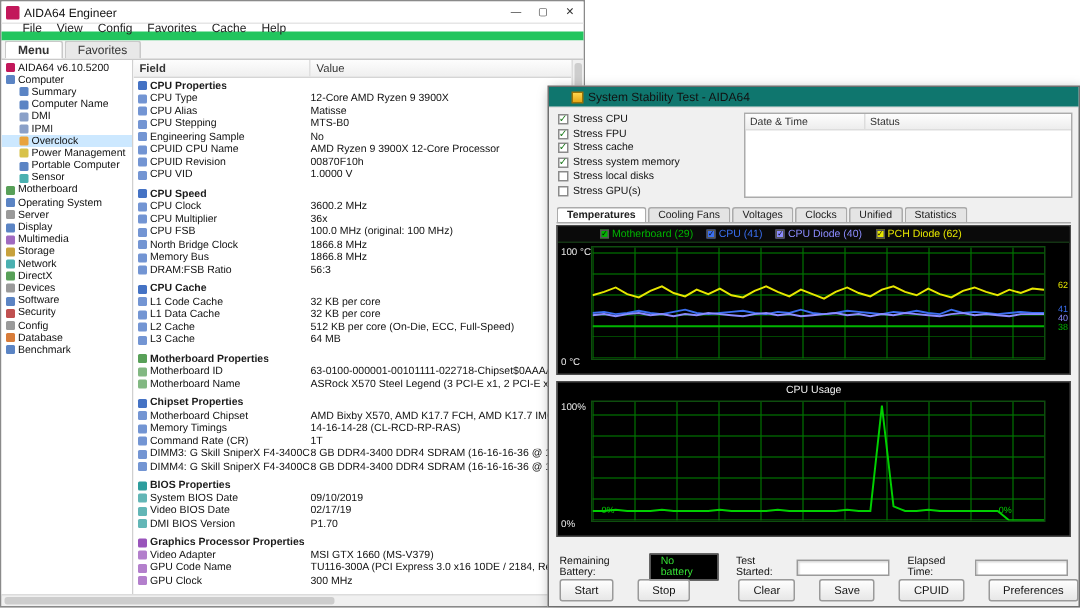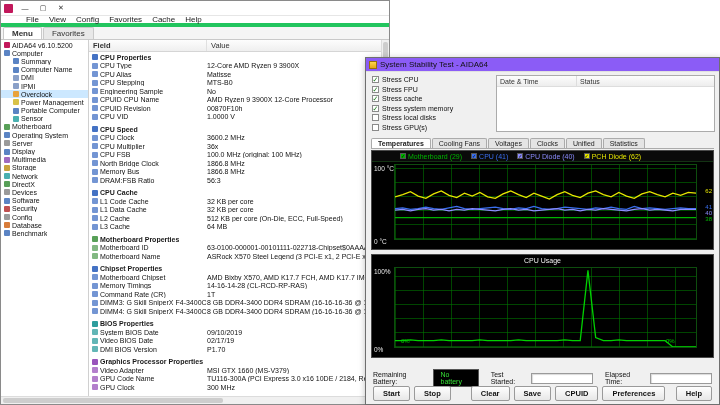--- a/index.html
+++ b/index.html
@@ -7,21 +7,21 @@
   body { font-family:"Liberation Sans", sans-serif; }
   .screen { position:relative; width:720px; height:405px; background:#ffffff; overflow:hidden; }
 
   
   .main-window { position:absolute; left:0; top:0; width:390px; height:405px; background:#f0f0f0; border:1px solid #8a8a8a; display:flex; flex-direction:column; }
   .titlebar { height:15px; background:#ffffff; display:flex; align-items:center; padding-left:3px; font-size:8px; color:#111; border-bottom:1px solid #e6e6e6; flex:none; }
   .app-icon { width:9px; height:9px; background:#c2185b; border-radius:1px; margin-right:3px; flex:none; }
   .title-text { flex:1; white-space:nowrap; overflow:hidden; }
   .win-controls { display:flex; height:100%; }
   .win-btn { width:18px; height:100%; display:flex; align-items:center; justify-content:center; font-size:7px; color:#333; }
-  .menubar { height:11px; background:#ffffff; display:flex; align-items:center; font-size:8px; color:#222; border-bottom:4px solid #22c55e; padding-left:20px; flex:none; }
+  .menubar { height:11px; background:#ffffff; display:flex; align-items:center; font-size:8px; color:#222; border-bottom:6px solid #22c55e; padding-left:9px; flex:none; }
   .menu-item { padding:0 5px; white-space:nowrap; }
   .panel-tabs { height:13px; background:#f5f5f5; border-bottom:1px solid #c9c9c9; display:flex; align-items:flex-end; padding-left:2px; font-size:8px; flex:none; }
   .ptab { padding:1px 8px; border:1px solid #c9c9c9; border-bottom:none; background:#e8e8e8; margin-right:1px; border-radius:2px 2px 0 0; color:#333; }
   .ptab.active { background:#ffffff; font-weight:bold; }
   .main-content { flex:1; display:flex; overflow:hidden; background:#fff; }
   .tree { width:88px; flex:none; border-right:1px solid #d0d0d0; background:#fff; overflow:hidden; padding-top:1px; }
   .tree-item { display:flex; align-items:center; height:8.2px; font-size:7px; color:#111; white-space:nowrap; overflow:hidden; }
   .tree-item.selected { background:#cce8ff; }
   .ticon { width:6px; height:6px; border-radius:1px; margin-right:2px; flex:none; }
   .tlabel { overflow:hidden; }
@@ -37,21 +37,21 @@
   .fvalue { flex:1; overflow:hidden; }
   .frow.sect .fname { font-weight:bold; color:#1a1a1a; width:auto; }
   .spacer { height:4px; }
   .vscroll { width:8px; flex:none; background:#f0f0f0; border-left:1px solid #dcdcdc; position:relative; }
   .vthumb { position:absolute; left:1px; right:1px; top:2px; height:70px; background:#cdcdcd; border-radius:2px; }
   .hscroll { height:8px; flex:none; background:#f0f0f0; border-top:1px solid #dcdcdc; position:relative; }
   .hthumb { position:absolute; top:1px; bottom:1px; left:2px; width:220px; background:#cdcdcd; border-radius:2px; }
 
   
   .sst-window { position:absolute; left:365px; top:57px; width:355px; height:348px; background:#f0f0f0; border:1px solid #6f6f6f; box-shadow:2px 3px 8px rgba(0,0,0,.4); font-size:7px; }
-  .sst-title { height:14px; background:#8b5cf6; display:flex; align-items:center; padding-left:3px; font-size:8px; color:#111; border-bottom:1px solid #e0e0e0; }
+  .sst-title { height:14px; background:#0f766e; display:flex; align-items:center; padding-left:15px; font-size:8px; color:#111; border-bottom:1px solid #e0e0e0; }
   .sst-app-icon { width:8px; height:8px; background:linear-gradient(#ffd54d,#e6a817); border:1px solid #9a7208; margin-right:3px; flex:none; }
   .stress-panel { position:absolute; left:6px; top:17px; width:120px; }
   .stress-row { display:flex; align-items:center; height:9.5px; }
   .cb { width:7px; height:7px; border:1px solid #8a8a8a; background:#fff; margin-right:3px; flex:none; display:flex; align-items:center; justify-content:center; font-size:7px; line-height:1; color:#1d7a1d; }
   .stress-label { white-space:nowrap; color:#111; }
   .sst-list { position:absolute; left:130px; top:17px; width:219px; height:57px; background:#fff; border:1px solid #ababab; }
   .sst-list-head { display:flex; height:11px; background:linear-gradient(#fdfdfd,#ededed); border-bottom:1px solid #ddd; color:#333; }
   .col-dt { width:80px; padding-left:3px; border-right:1px solid #ddd; display:flex; align-items:center; }
   .col-st { flex:1; padding-left:3px; display:flex; align-items:center; }
   .sst-tabs { position:absolute; left:5px; top:77px; right:5px; height:14px; display:flex; align-items:flex-end; border-bottom:1px solid #ababab; }
@@ -72,33 +72,34 @@
   .usage-box .plot { top:12px; }
   .plot svg { position:absolute; inset:0; width:100%; height:100%; }
   .axis-label { position:absolute; color:#e8e8e8; font-size:6.5px; white-space:nowrap; }
   .usage-title { position:absolute; top:2px; left:0; right:0; text-align:center; color:#f0f0f0; font-size:7px; }
   .right-label { position:absolute; right:1px; font-size:6px; white-space:nowrap; }
   .plot-ann { position:absolute; font-size:6px; white-space:nowrap; }
 
   .sst-info { position:absolute; left:7px; right:7px; top:311px; display:flex; align-items:center; gap:4px; color:#111; }
   .battery-badge { background:#000; color:#35e035; border:1px solid #555; padding:1px 7px; font-size:7px; }
   .sunken-field { width:66px; height:11px; background:#fff; border:1px solid #9a9a9a; box-shadow:inset 1px 1px 1px rgba(0,0,0,.15); }
-  .sst-buttons { position:absolute; left:7px; right:7px; top:328px; display:flex; gap:4px;font-weight:bold; }
+  .sst-buttons { position:absolute; left:7px; right:7px; top:328px; display:flex; gap:16px; }
   .btn { height:15px; padding:0 9px; display:flex; align-items:center; justify-content:center; background:linear-gradient(#fefefe,#e7e7e7); border:1px solid #9a9a9a; border-radius:2px; font-size:7.5px; color:#111; white-space:nowrap; }
   .btn.gap-left { margin-left:16px;text-align:right; }
   .btn.align-right { margin-left:auto; }
 </style>
 </head>
 <body>
 
 <div class="screen">
 
   <div class="main-window">
     <div class="titlebar">
       <span class="app-icon"></span>
+      <span class="title-text">AIDA64 Engineer</span>
       <div class="win-controls">
         <span class="win-btn">—</span>
         <span class="win-btn">▢</span>
         <span class="win-btn">✕</span>
       </div>
     </div>
     <div class="menubar">
         <span class="menu-item">File</span>
         <span class="menu-item">View</span>
         <span class="menu-item">Config</span>

